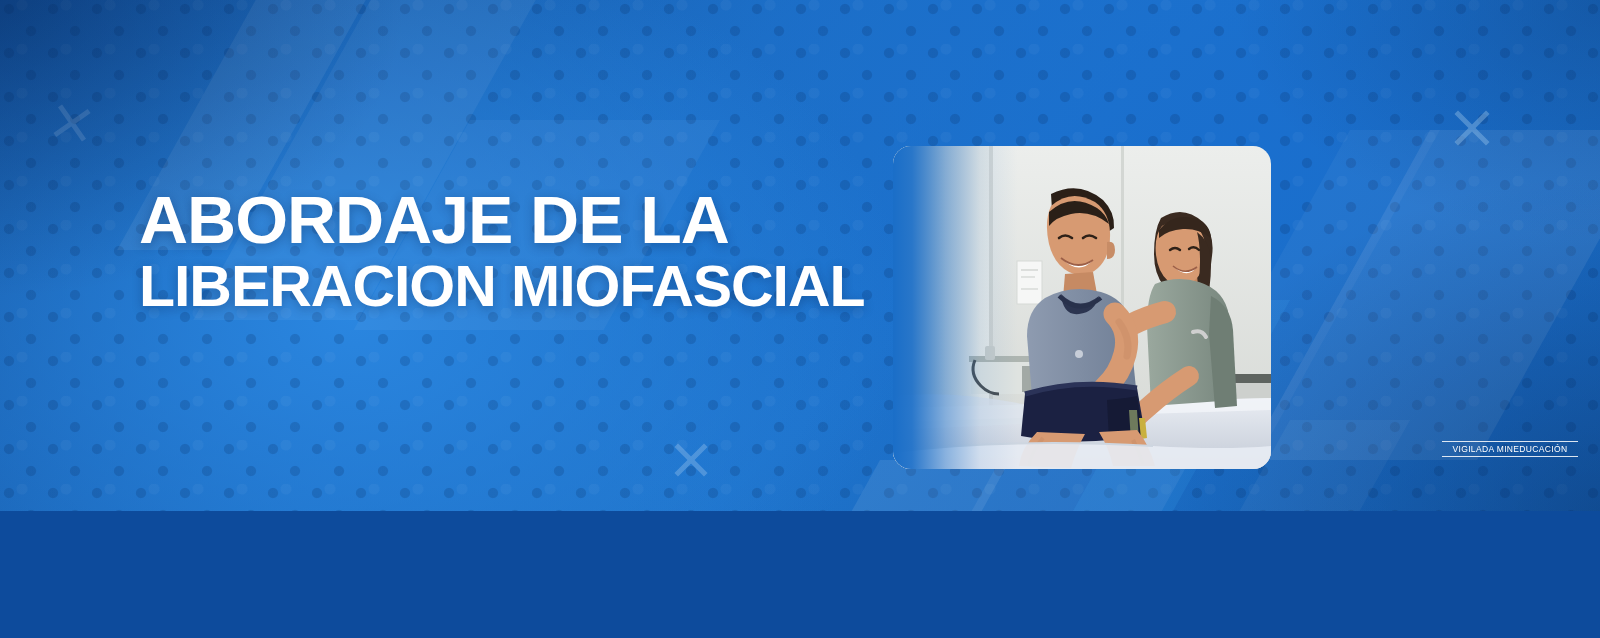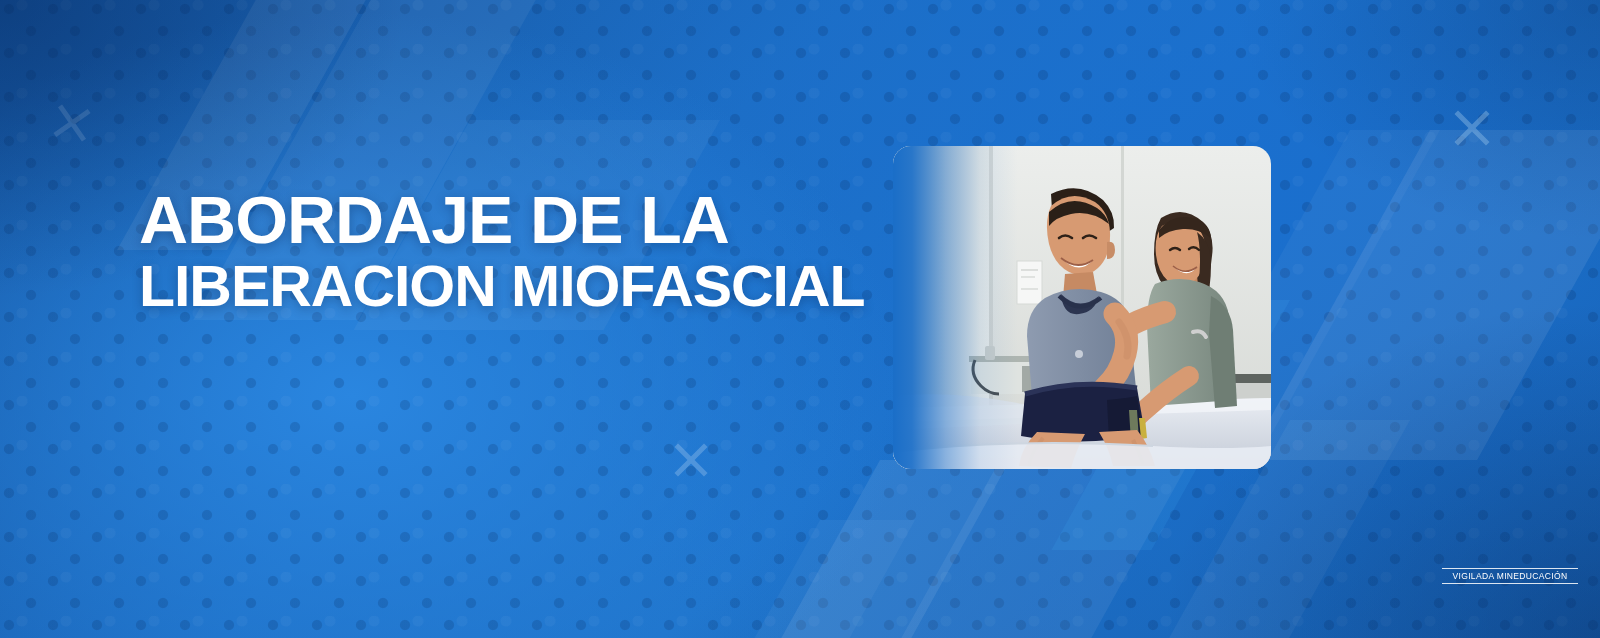--- a/index.html
+++ b/index.html
@@ -5,21 +5,21 @@
 <style>
   * { margin:0; padding:0; box-sizing:border-box; }
   html,body{
     width:1600px; height:638px; overflow:hidden;
     font-family:"Liberation Sans", sans-serif;
     background:#0d4b9c;
   }
 
   .banner{
     position:relative;
-    width:1600px; height:638px;
+    width:1600px; height:511px;
     overflow:hidden;
     background:
       radial-gradient(ellipse 900px 620px at 22% 62%, #2a86e0 0%, rgba(42,134,224,0) 62%),
       radial-gradient(ellipse 1100px 900px at 78% 30%, #1a6fce 0%, rgba(26,111,206,0) 70%),
       linear-gradient(135deg, #15549f 0%, #1d6ec4 38%, #1f74cb 58%, #165aa6 100%);
   }
 
   
   .tex{
     position:absolute; inset:0;

